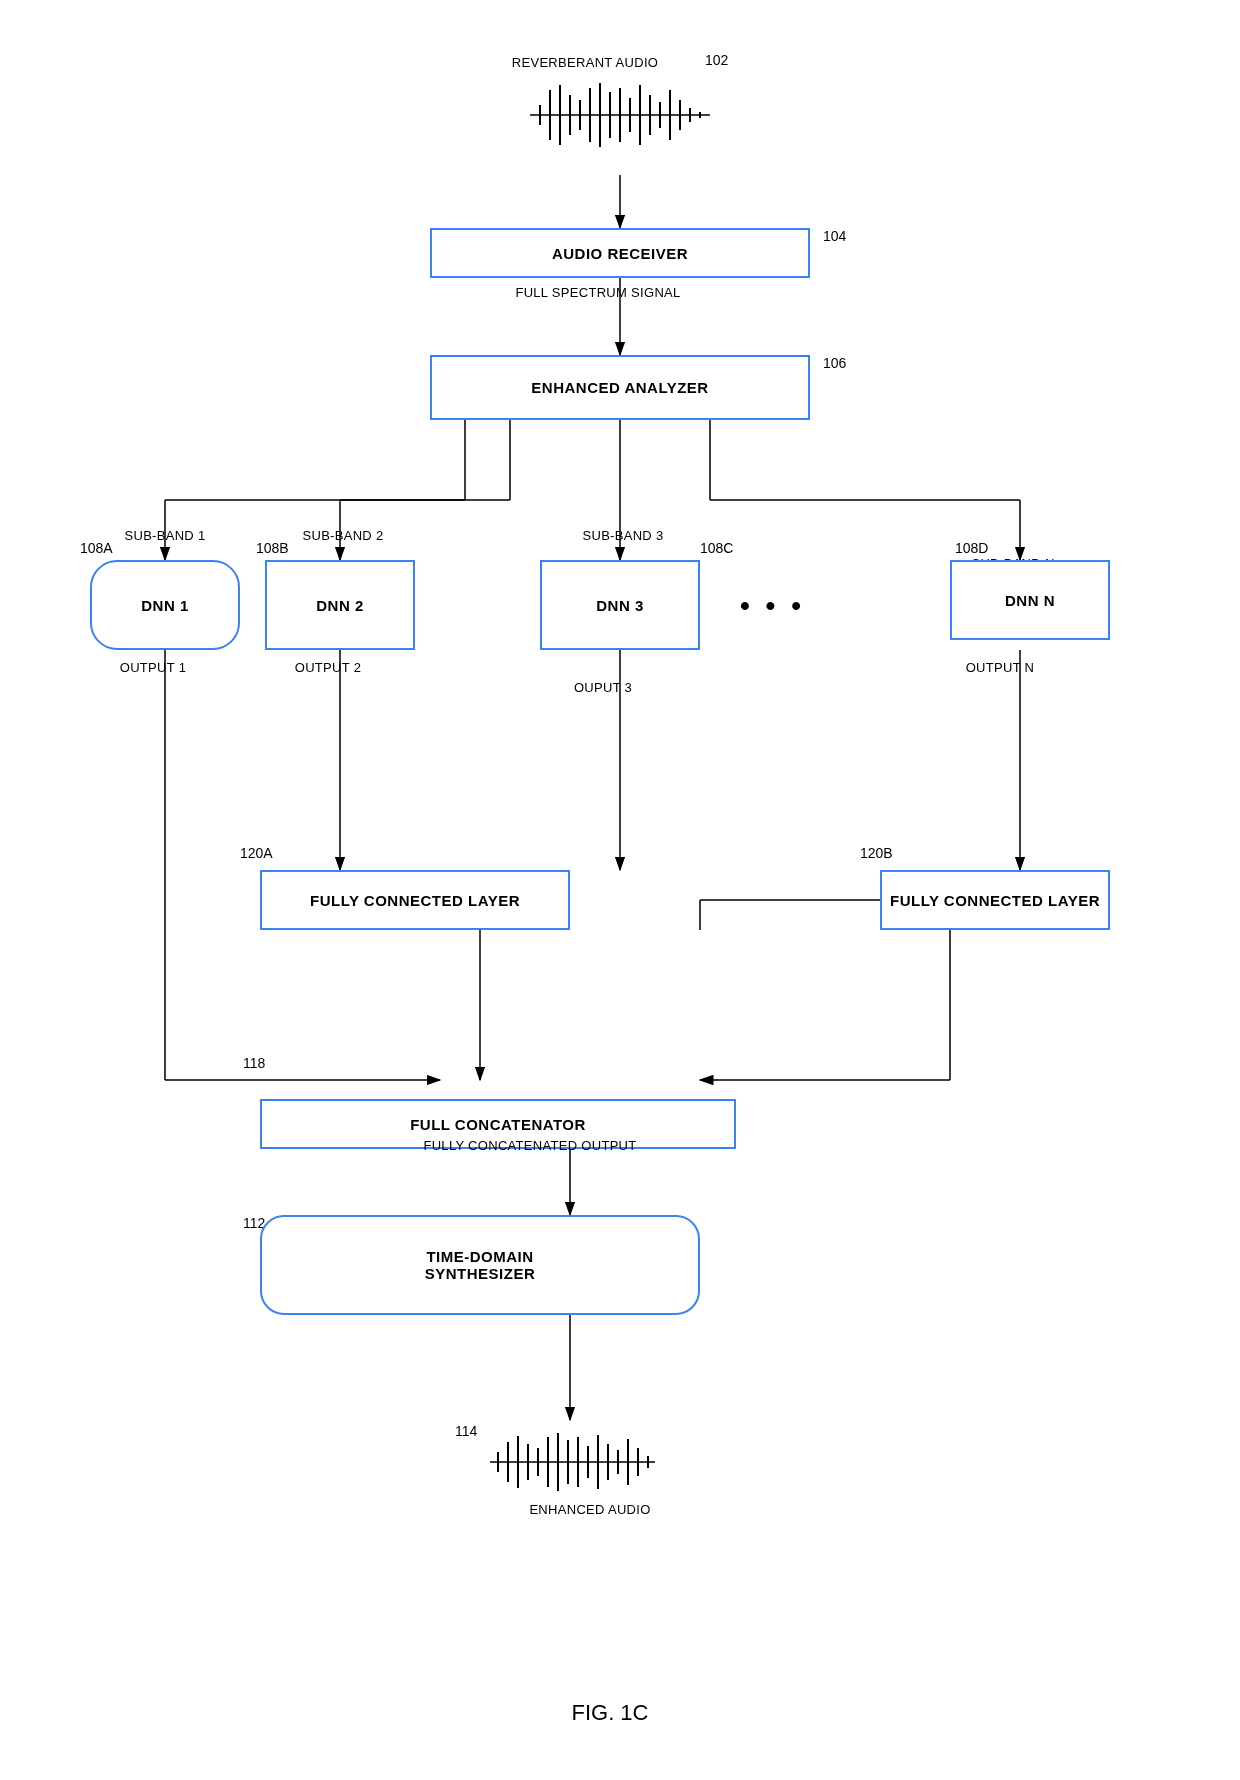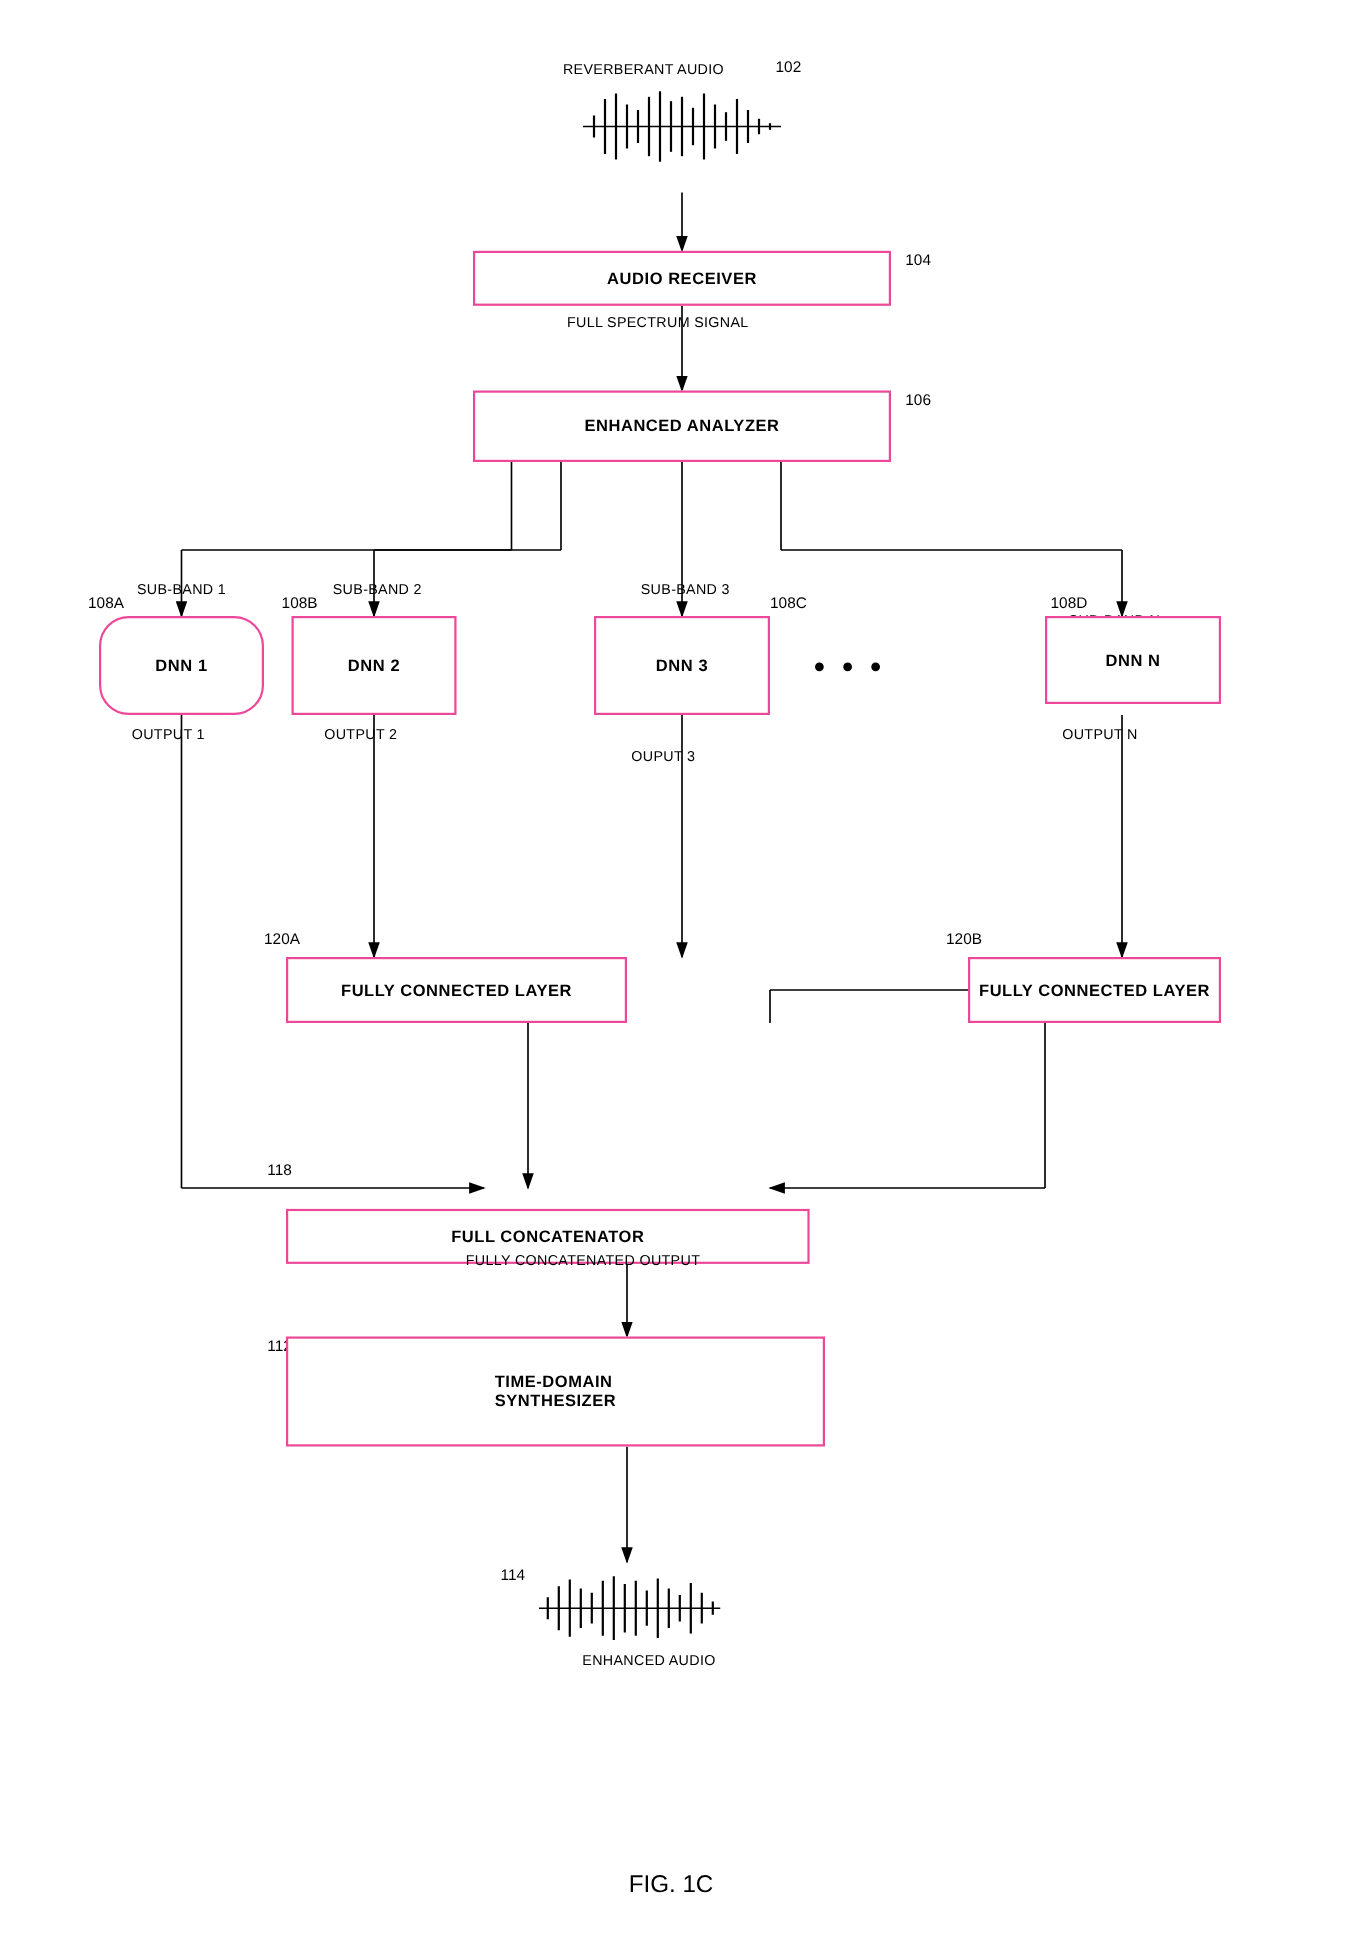--- a/index.html
+++ b/index.html
@@ -12,26 +12,26 @@
       position: relative;
     }
     #diagram {
       position: relative;
       width: 1240px;
       height: 1780px;
       padding-left: 16px;
     }
     .box {
       position: absolute;
-      border: 2px solid #ec4899;
+      border: 2px solid #3b82f6;
       background: #fff;
       display: flex;
       align-items: center;
       justify-content: center;
-      text-align: left;
+      text-align: center;
       font-size: 15px;
       font-weight: bold;
       letter-spacing: 0.5px;
     }
     .label {
       position: absolute;
       font-size: 13px;
       font-weight: normal;
       text-align: center;
       letter-spacing: 0.3px;
@@ -222,21 +222,21 @@
   <div class="box" style="left:880px; top:870px; width:230px; height:60px;">FULLY CONNECTED LAYER</div>
 
   <div class="ref" style="left:243px; top:1055px;">118</div>
 
   <div class="box" style="left:260px; top:1099px; width:476px; height:50px;">FULL CONCATENATOR</div>
 
   <div class="label" style="left:380px; top:1138px; width:300px;">FULLY CONCATENATED OUTPUT</div>
 
   <div class="ref" style="left:243px; top:1215px;">112</div>
 
-  <div class="box" style="left:260px; top:1215px; width:490px; height:100px; white-space: pre-line;">TIME-DOMAIN
+  <div class="box" style="left:260px; top:1215px; width:440px; height:100px; white-space: pre-line; border-radius: 24px;">TIME-DOMAIN
 SYNTHESIZER</div>
 
   <div class="ref" style="left:455px; top:1423px;">114</div>
 
   <div class="waveform" style="left:490px; top:1430px;">
     <svg width="165" height="65" viewBox="0 0 165 65">
       <line x1="0" y1="32" x2="165" y2="32" stroke="#000" stroke-width="1.5"></line>
       <line x1="8" y1="32" x2="8" y2="22" stroke="#000" stroke-width="2"></line>
       <line x1="18" y1="32" x2="18" y2="12" stroke="#000" stroke-width="2"></line>
       <line x1="28" y1="32" x2="28" y2="6" stroke="#000" stroke-width="2"></line>

